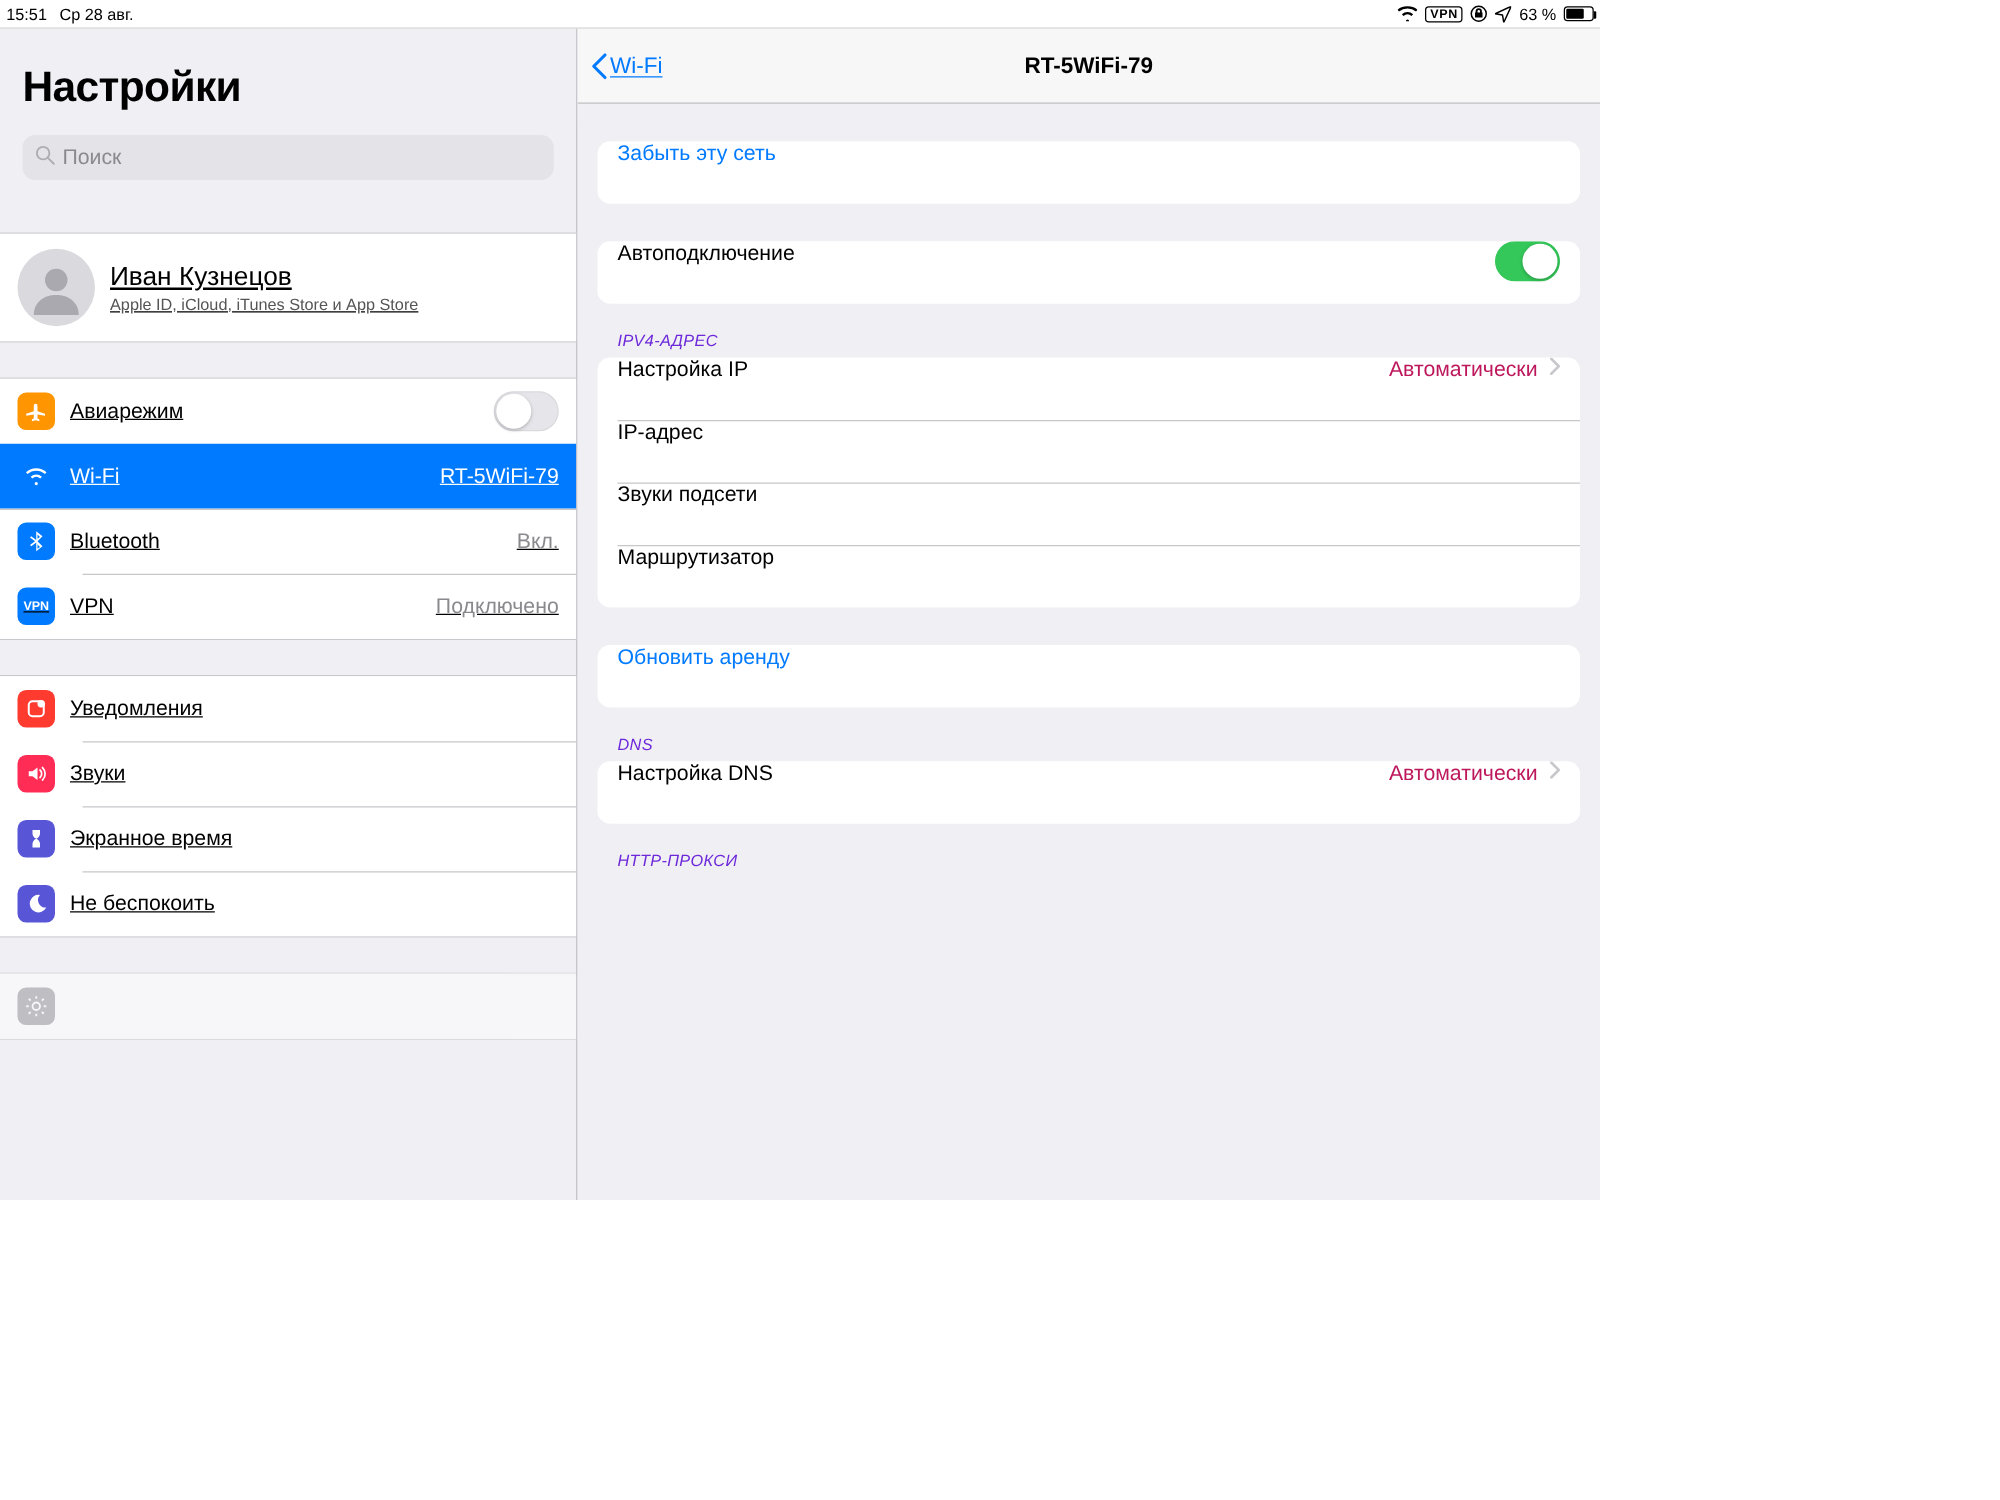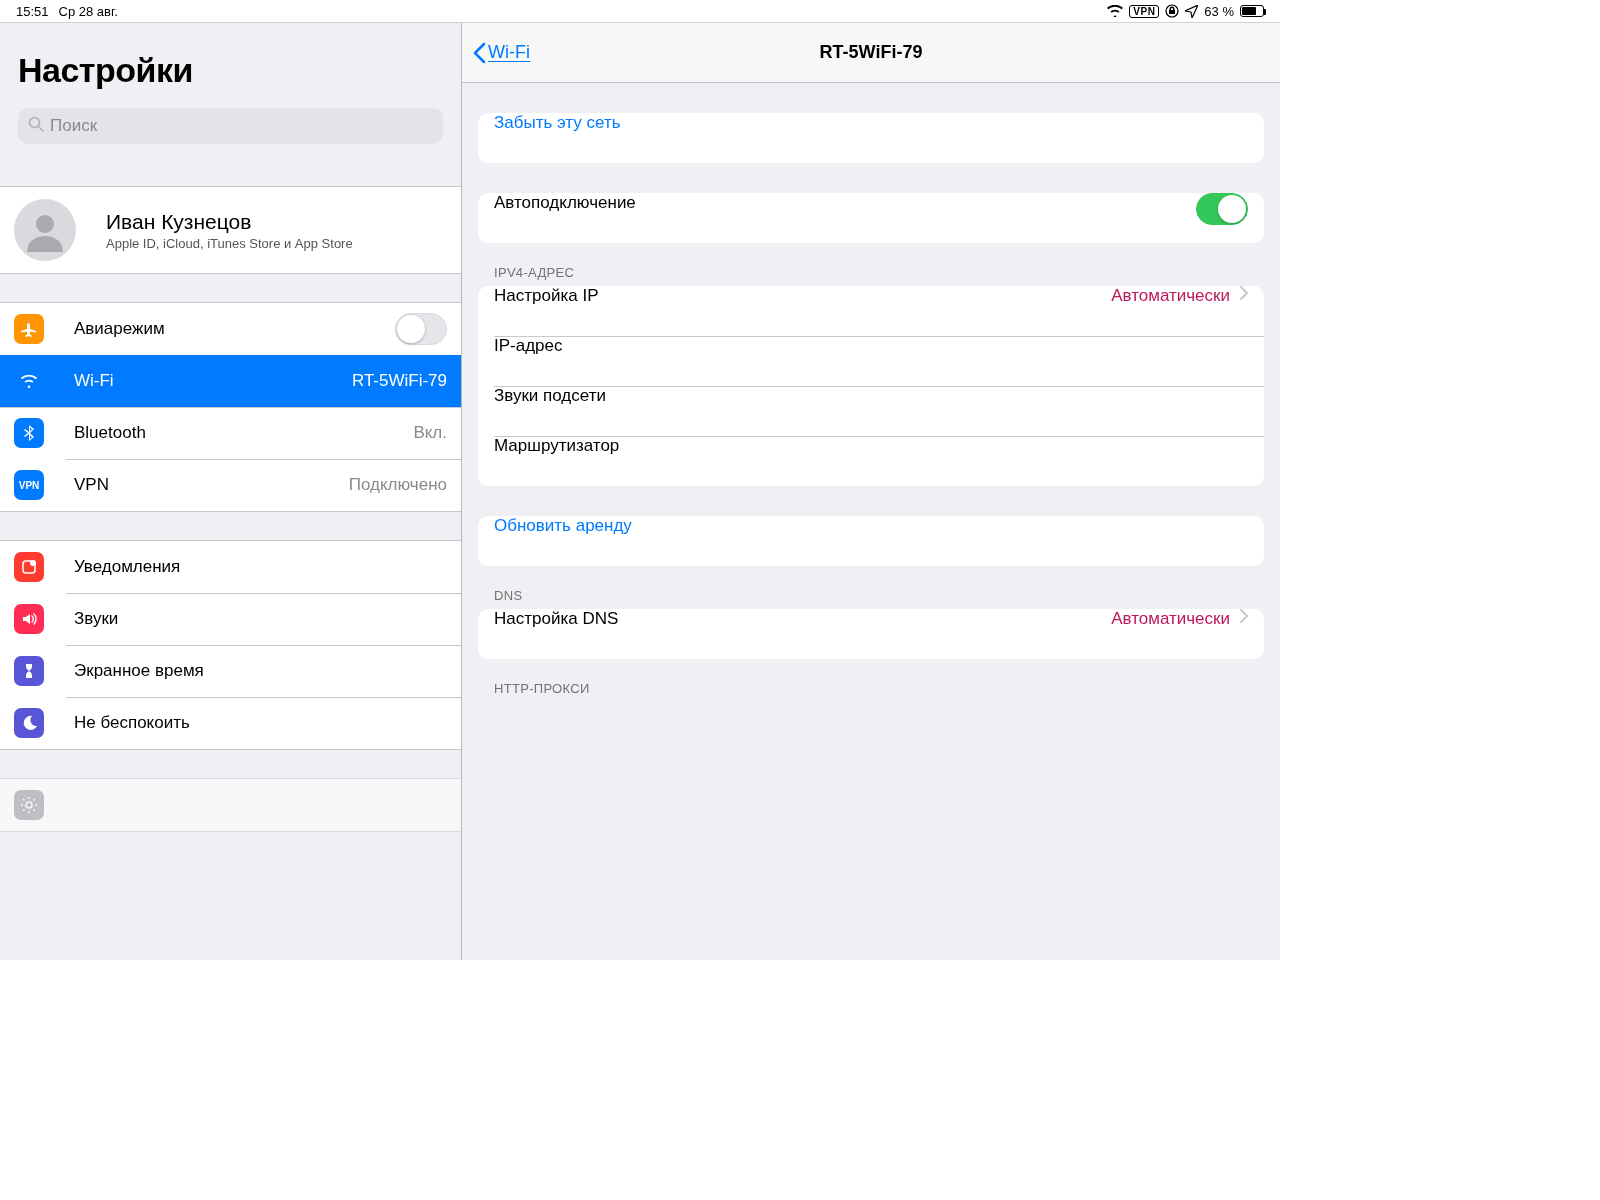--- a/index.html
+++ b/index.html
@@ -1,40 +1,40 @@
 <!DOCTYPE html>
 <html><head>
 <meta charset="utf-8">
 <style>
   * { box-sizing: border-box; margin: 0; padding: 0; }
   html, body { width: 1280px; height: 960px; font-family: -apple-system, "Helvetica Neue", Arial, sans-serif; background:#fff; color:#000; overflow:hidden; }
   .root { display:flex; flex-direction:column; height:100%; }
   
-  .statusbar { height:22px; display:flex; align-items:center; justify-content:space-between; padding:0 16px; font-size:13px; font-weight:500; }
+  .statusbar { height:22px; display:flex; align-items:center; justify-content:space-between; padding:0 5px; font-size:13px; font-weight:500; }
   .statusbar .left { display:flex; gap:10px; }
   .statusbar .right { display:flex; gap:6px; align-items:center; }
   .sb-icon { display:inline-flex; align-items:center; }
   .vpn-box { border:1px solid #000; border-radius:3px; font-size:10px; padding:0 3px; font-weight:600; letter-spacing:0.5px;}
   .battery { width:24px; height:12px; border:1px solid #000; border-radius:3px; position:relative; display:inline-block;}
   .battery:after{content:""; position:absolute; right:-3px; top:3px; width:2px; height:6px; background:#000; border-radius:0 1px 1px 0;}
   .battery .fill{position:absolute; left:1px; top:1px; bottom:1px; width:63%; background:#000; border-radius:1px;}
   
   .split { flex:1; display:flex; min-height:0; border-top:0.5px solid #d0d0d0;}
   .sidebar { width:462px; background:#efeff4; border-right:0.5px solid #b8b8bc; display:flex; flex-direction:column; overflow:hidden;}
   .detail { flex:1; background:#efeff4; display:flex; flex-direction:column; overflow:hidden;}
   
   .sb-hero { background:#efeff4; padding:28px 18px 8px 18px; }
   .sb-title { font-size:34px; font-weight:700; letter-spacing:-0.5px; }
   .sb-search { margin:10px 18px 14px 18px; height:36px; background:#e3e3e8; border-radius:10px; display:flex; align-items:center; padding:0 10px; gap:6px; color:#8a8a8e;}
   .sb-search svg{ opacity:0.6;}
   .sb-search input { border:none; background:transparent; font-size:17px; flex:1; outline:none; color:#a16207;}
   .sb-search input::placeholder{color:#8a8a8e;}
   .sb-spacer { height:28px; }
   .sb-group { background:#fff; border-top:0.5px solid #c8c8cc; border-bottom:0.5px solid #c8c8cc; }
-  .sb-row { display:flex; align-items:center; min-height:52px; padding:0 14px 0 14px; position:relative; gap:30px; background:#fff;}
+  .sb-row { display:flex; align-items:center; min-height:52px; padding:0 14px 0 14px; position:relative; gap:12px; background:#fff;text-decoration:underline;}
   .sb-row + .sb-row::before { content:""; position:absolute; left:66px; right:0; top:0; height:0.5px; background:#c8c8cc;}
   .sb-row.account { min-height:86px; padding-left:14px;}
   .sb-row.selected { background:#007aff; color:#fff;}
   .sb-row.selected::before{background:transparent;}
   .sb-row.selected + .sb-row::before{left:0;}
   .sb-row .icon { width:30px; height:30px; border-radius:7px; display:flex; align-items:center; justify-content:center; flex:0 0 30px;}
   .sb-row .label { font-size:17px; flex:1; white-space:nowrap; overflow:hidden; text-overflow:ellipsis;}
   .sb-row .value { font-size:17px; color:#8a8a8e;}
   .sb-row.selected .value { color:#fff;}
   .avatar { width:62px; height:62px; border-radius:50%; background:#d9d9de; display:flex; align-items:center; justify-content:center; flex:0 0 62px;}
@@ -45,21 +45,21 @@
   .toggle .knob{ position:absolute; top:1px; width:28px; height:28px; border-radius:50%; background:#fff; box-shadow:0 1px 3px rgba(0,0,0,0.25);}
   .toggle.off .knob{ left:1px;}
   .toggle.on { background:#34c759; border-color:#34c759;}
   .toggle.on .knob{ right:1px;}
   
   .detail-nav { height:60px; background:#f7f7f8; border-bottom:0.5px solid #c0c0c4; display:flex; align-items:center; position:relative;}
   .detail-back { display:flex; align-items:center; gap:2px; color:#007aff; font-size:18px; padding-left:10px; cursor:pointer;}
   .detail-back span { text-decoration:underline; text-underline-offset:3px;}
   .detail-title { position:absolute; left:0; right:0; text-align:center; font-size:18px; font-weight:600; pointer-events:none;}
   .detail-scroll { flex:1; overflow-y:auto; padding-bottom:30px;}
-  .d-section-header { font-size:13px; color:#737373; letter-spacing:0.3px; padding:22px 32px 6px 32px; text-transform:uppercase;}
+  .d-section-header { font-size:13px; color:#6d28d9; letter-spacing:0.3px; padding:22px 32px 6px 32px; text-transform:uppercase;font-style:italic;}
   .d-group { margin:0 16px; background:#fff; border-radius:10px; overflow:hidden;}
   .d-group:first-child{margin-top:18px;}
   .d-group.spaced{margin-top:30px;}
   .d-row { display:flex; min-height:50px; padding:0 16px; position:relative; gap:10px;}
   .d-row + .d-row::before{content:""; position:absolute; left:16px; right:0; top:0; height:0.5px; background:#c8c8cc;}
   .d-row .label { font-size:17px; flex:1;}
   .d-row .value { font-size:17px; color:#be185d;}
   .d-row .chev { color:#c7c7cc; display:flex;}
   .d-row.action .label { color:#007aff;}
 </style>

